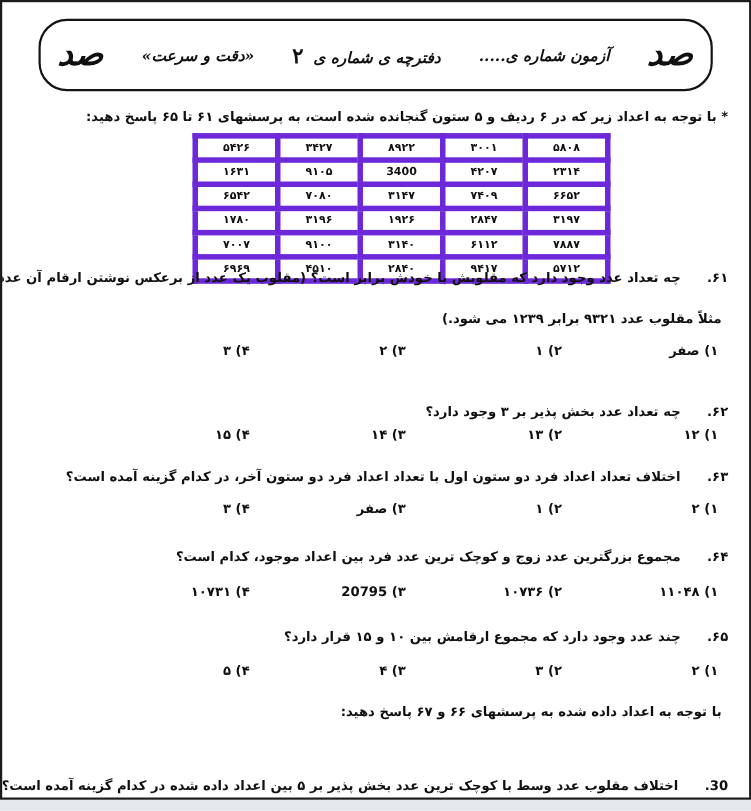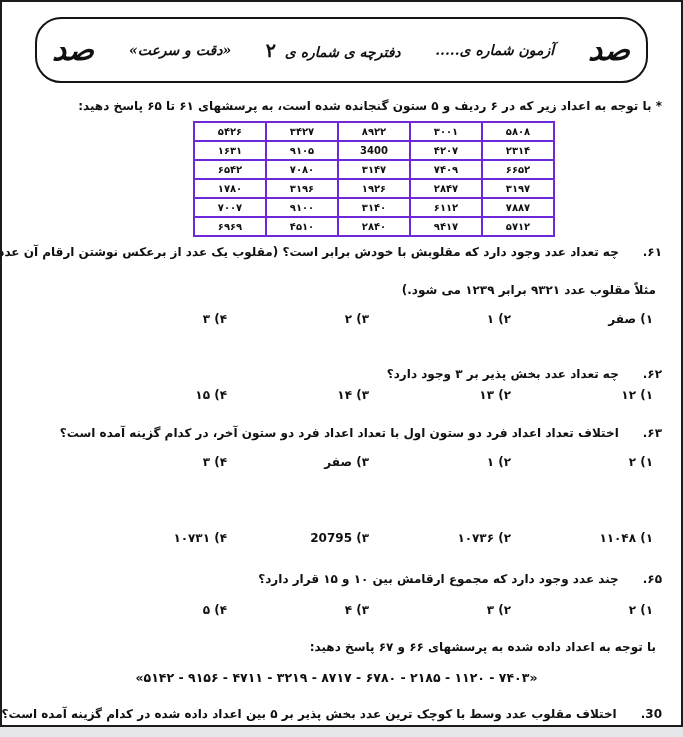--- a/index.html
+++ b/index.html
@@ -63,21 +63,21 @@
   }
   
   .num-table{
     position:absolute;
     top:119px; right:126px;
     border-collapse:collapse;
     direction:rtl;
   }
   .num-table td{
     width:70px; height:17px;
-    border:2px solid #6d28d9;
+    border:5px solid #6d28d9;
     text-align:center;
     vertical-align:middle;
     font-size:10px;
     font-weight:bold;
     padding:0;
   }
   
   .q{
     position:absolute;
     right:19px;
@@ -215,37 +215,39 @@
   <div class="q q63">
     <span class="qnum">۶۳.</span><span>اختلاف تعداد اعداد فرد دو ستون اول با تعداد اعداد فرد دو ستون آخر، در کدام گزینه آمده است؟</span>
   </div>
   <div class="opts opts63">
     <span class="opt">۱) ۲</span>
     <span class="opt">۲) ۱</span>
     <span class="opt">۳) صفر</span>
     <span class="opt">۴) ۳</span>
   </div>
 
+  <div class="q q64">
+    <span class="qnum">۶۴.</span><span>مجموع بزرگترین عدد زوج و کوچک ترین عدد فرد بین اعداد موجود، کدام است؟</span>
+  </div>
   <div class="opts opts64">
     <span class="opt">۱) ۱۱۰۴۸</span>
     <span class="opt">۲) ۱۰۷۳۶</span>
     <span class="opt">۳) 20795</span>
     <span class="opt">۴) ۱۰۷۳۱</span>
   </div>
 
   <div class="q q65">
     <span class="qnum">۶۵.</span><span>چند عدد وجود دارد که مجموع ارقامش بین ۱۰ و ۱۵ قرار دارد؟</span>
   </div>
   <div class="opts opts65">
     <span class="opt">۱) ۲</span>
     <span class="opt">۲) ۳</span>
     <span class="opt">۳) ۴</span>
     <span class="opt">۴) ۵</span>
   </div>
 
   <div class="ref-head">با توجه به اعداد داده شده به پرسشهای ۶۶ و ۶۷ پاسخ دهید:</div>
-  <div class="ref-nums">«۵۱۴۲ - ۹۱۵۶ - ۴۷۱۱ - ۳۲۱۹ - ۸۷۱۷ - ۶۷۸۰ - ۲۱۸۵ - ۱۱۲۰ - ۷۴۰۳»</div>
 
   <div class="q q66">
     <span class="qnum">30.</span><span>اختلاف مقلوب عدد وسط با کوچک ترین عدد بخش پذیر بر ۵ بین اعداد داده شده در کدام گزینه آمده است؟</span>
   </div>
 
 </div>
 
 </body></html>

